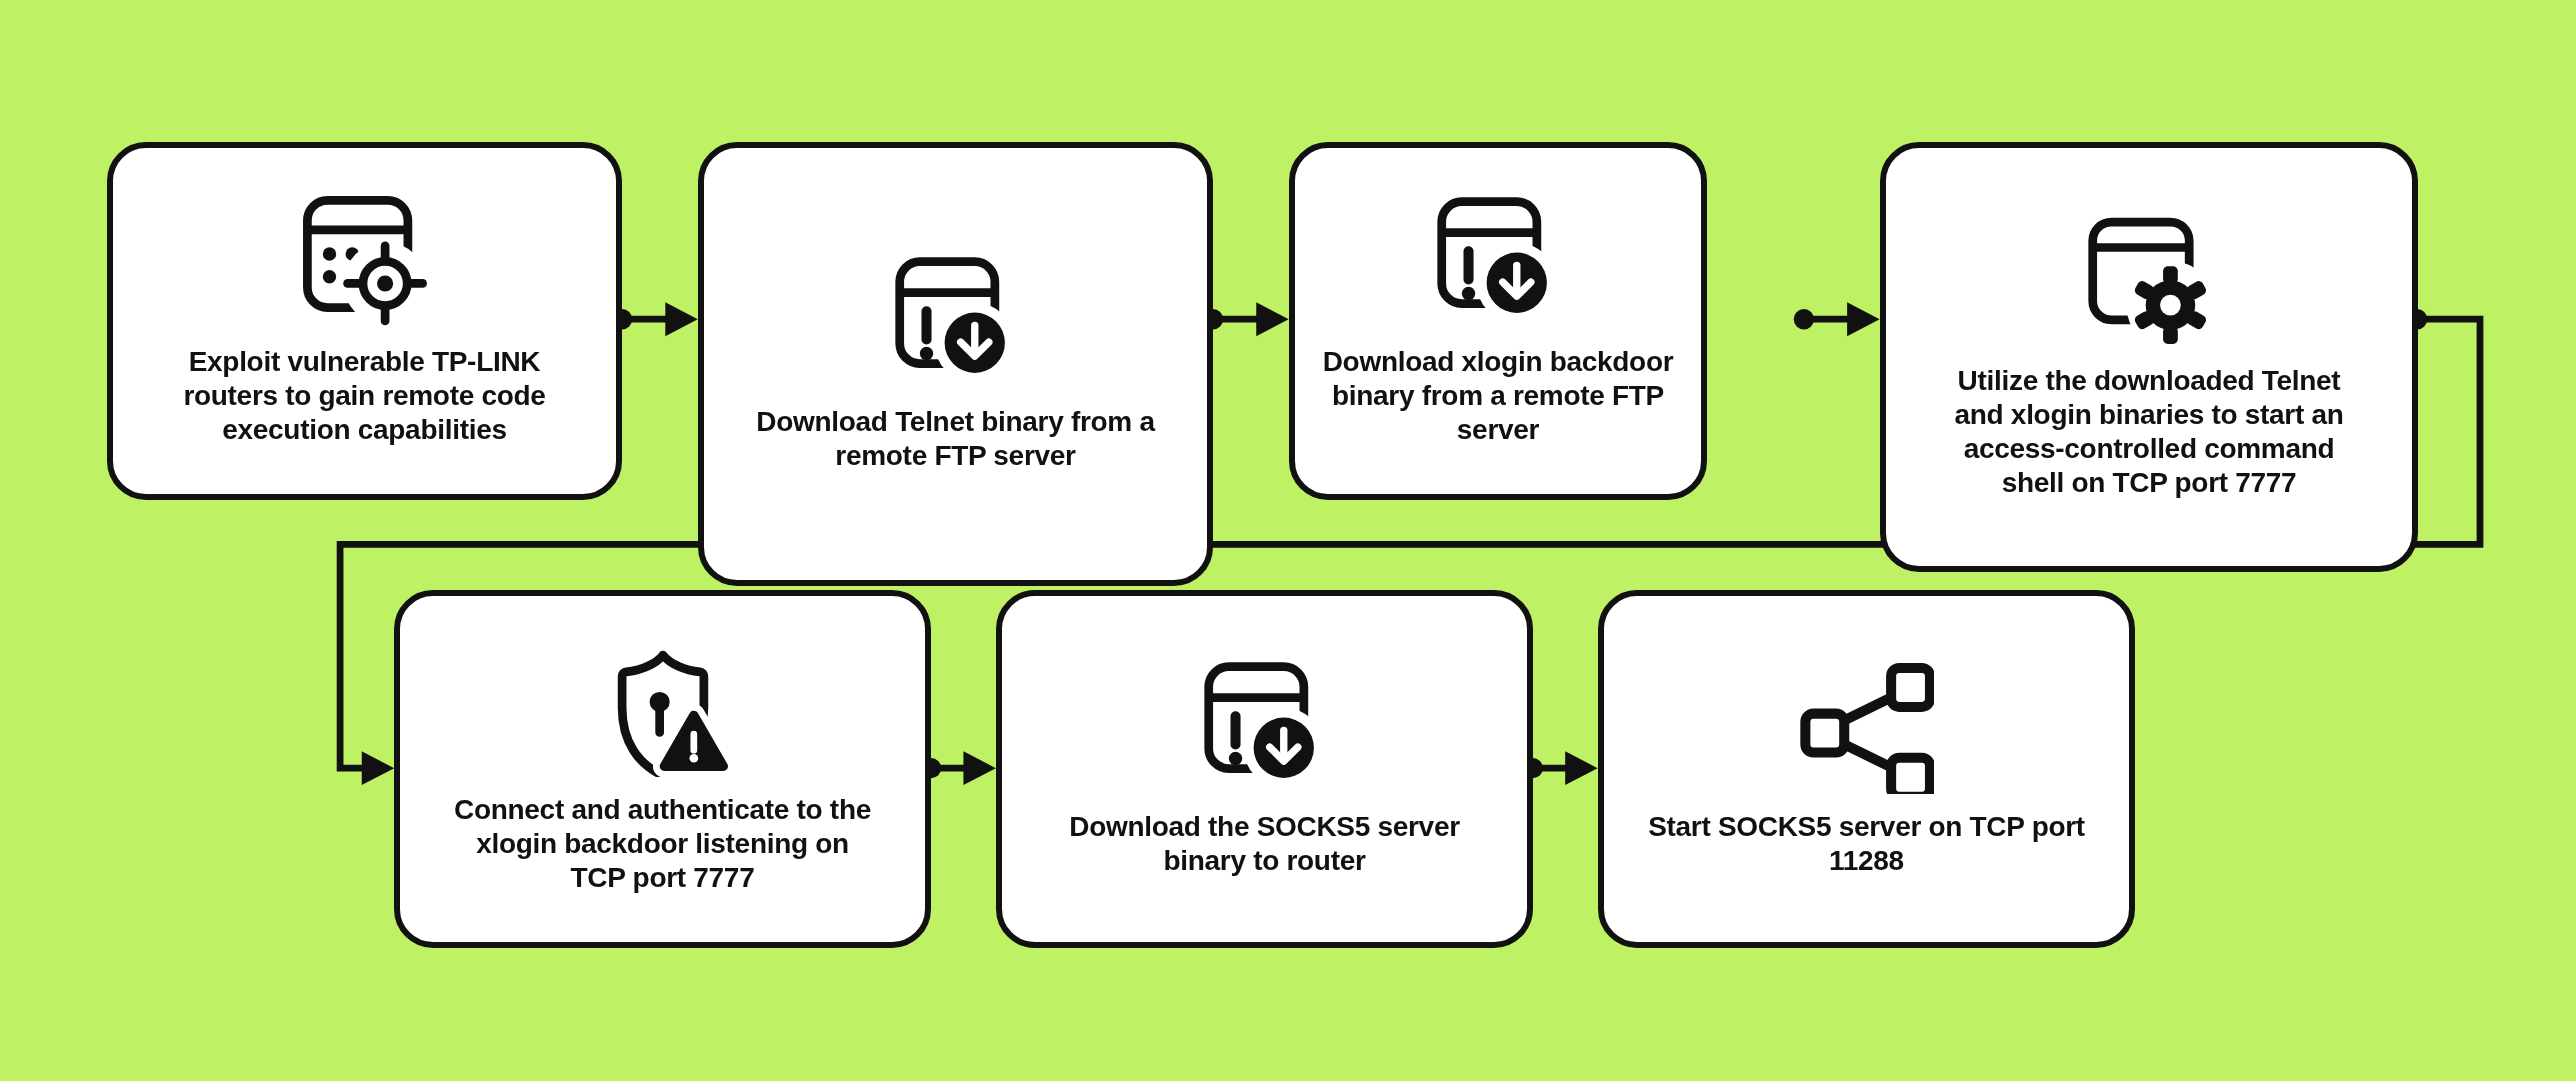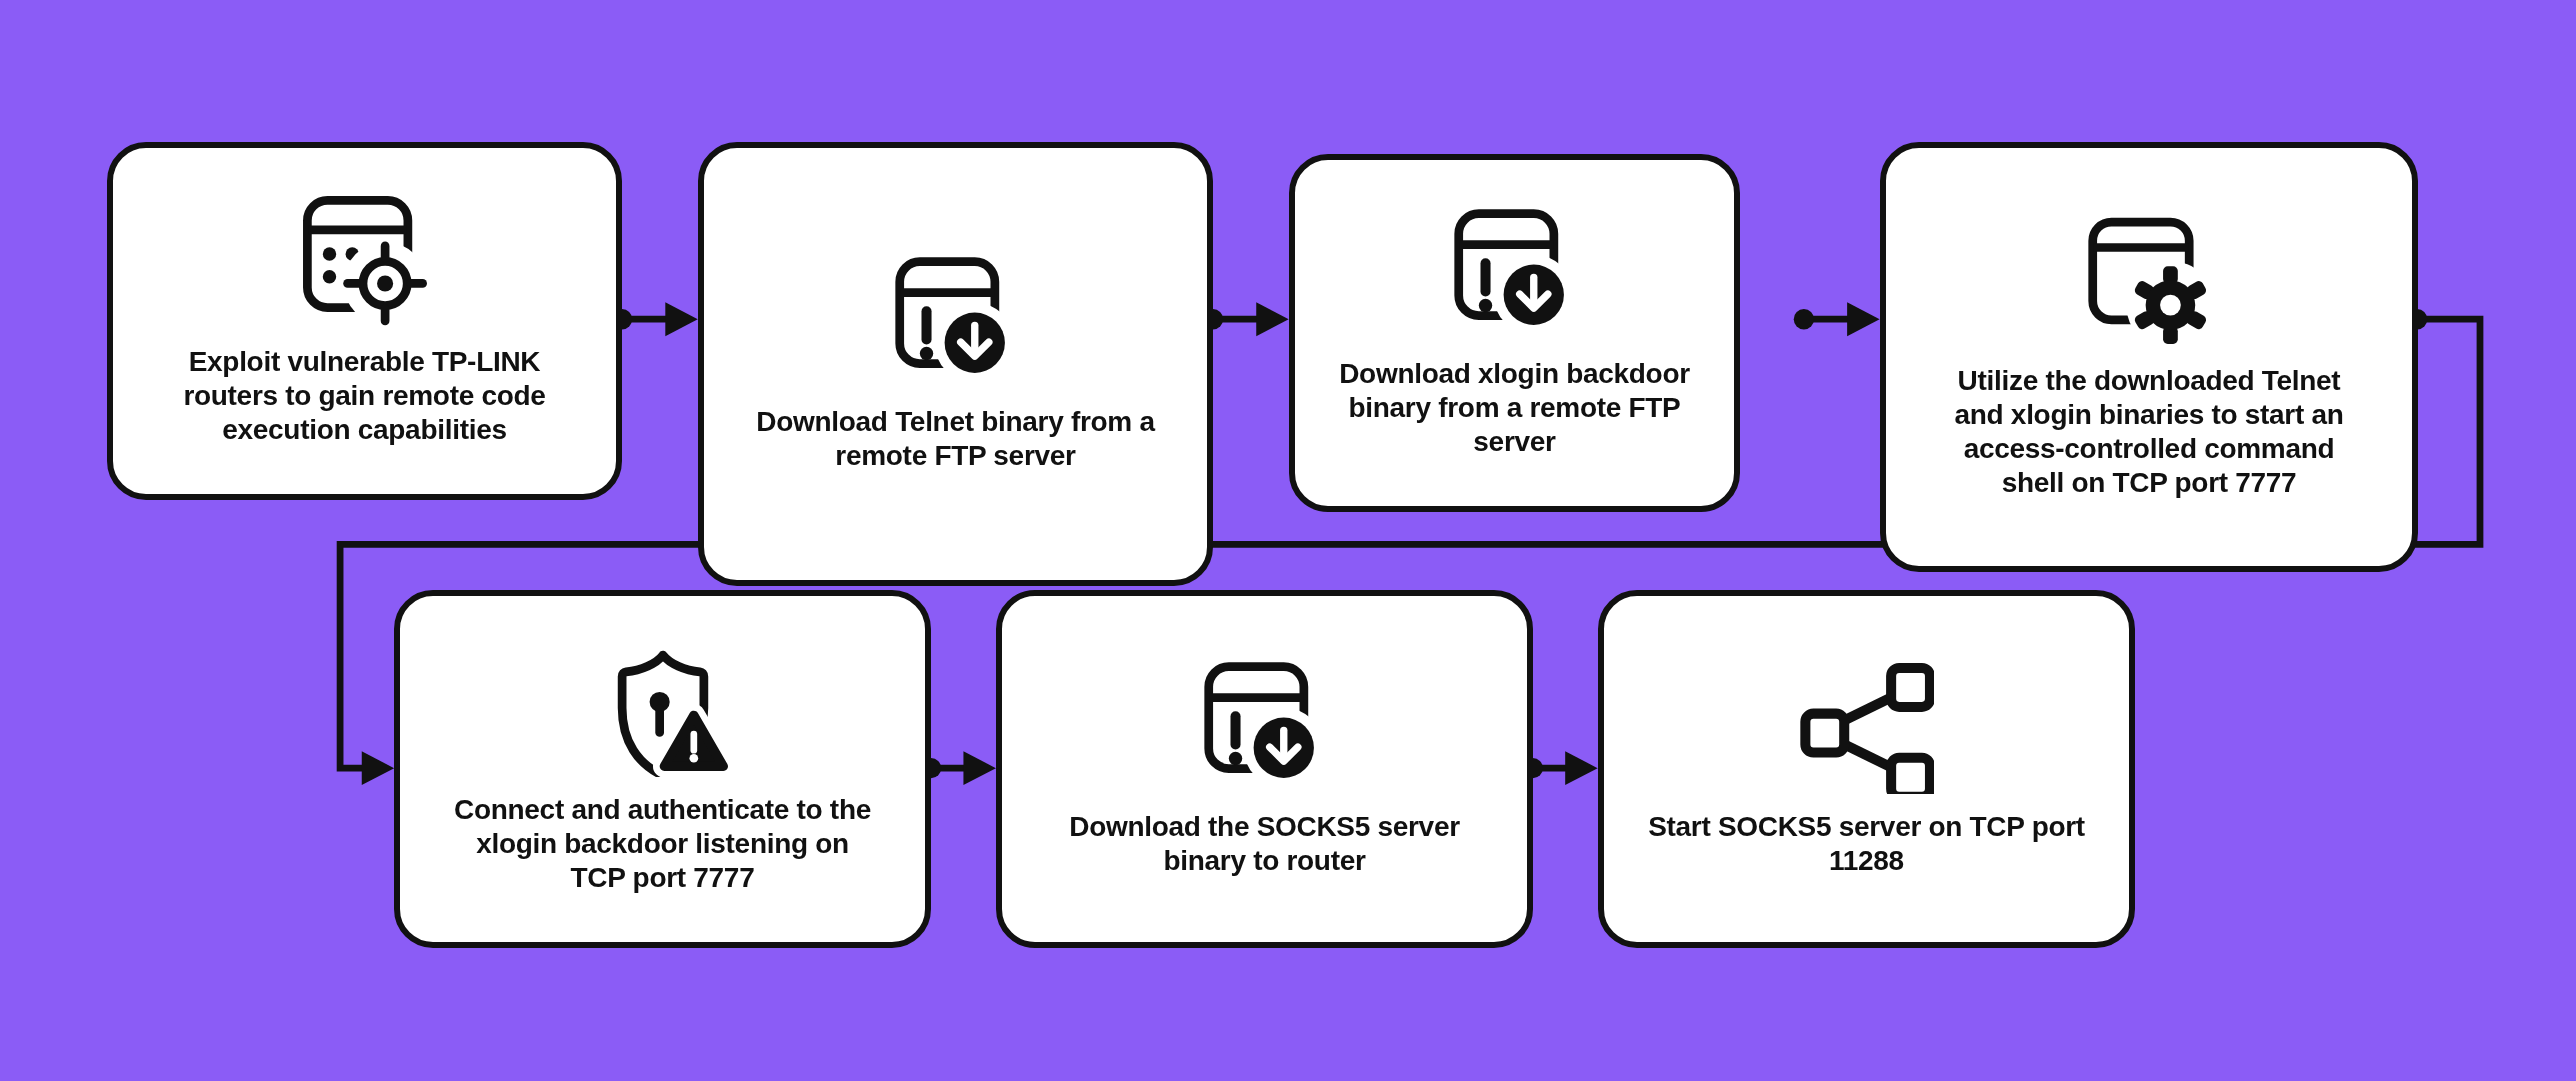--- a/index.html
+++ b/index.html
@@ -1,20 +1,20 @@
 <!DOCTYPE html>
 <html style="font-size:10.8px"><head>
 <meta charset="utf-8">
 <style>
   html, body { margin: 0; padding: 0; background: #ffffff; }
   .canvas {
     position: relative;
     width: 2576px;
     height: 1082px;
-    background: #8b5cf6;
+    background: #bef264;
     overflow: hidden;
   }
   svg.edges {
     position: absolute;
     left: 0; top: 0;
     width: 2576px;
     height: 1082px;
   }
   .node {
     position: absolute;
@@ -104,21 +104,21 @@
           <circle cx="128" cy="131" r="45" fill="#111"></circle>
           <g stroke="#fff" stroke-width="11" fill="none" stroke-linecap="round" stroke-linejoin="round">
             <line x1="128" y1="105" x2="128" y2="148"></line>
             <polyline points="107,130 128,151 149,130"></polyline>
           </g>
         </svg></span>
     <div class="label">Download Telnet binary from a
 remote FTP server</div>
   </div>
 
-  <div class="node" style="left:1289px; top:154px; width:451px; height:358px;">
+  <div class="node" style="left:1289px; top:142px; width:418px; height:358px;">
     <span class="icon"><svg viewBox="0 0 200 200">
           <rect x="16" y="10" width="142" height="152" rx="30" fill="none" stroke="#111" stroke-width="13"></rect>
           <line x1="17" y1="56" x2="157" y2="56" stroke="#111" stroke-width="13"></line>
           <line x1="56" y1="84" x2="56" y2="126" stroke="#111" stroke-width="15" stroke-linecap="round"></line>
           <circle cx="56" cy="147" r="10" fill="#111"></circle>
           <circle cx="128" cy="131" r="60" fill="#fff"></circle>
           <circle cx="128" cy="131" r="45" fill="#111"></circle>
           <g stroke="#fff" stroke-width="11" fill="none" stroke-linecap="round" stroke-linejoin="round">
             <line x1="128" y1="105" x2="128" y2="148"></line>
             <polyline points="107,130 128,151 149,130"></polyline>

